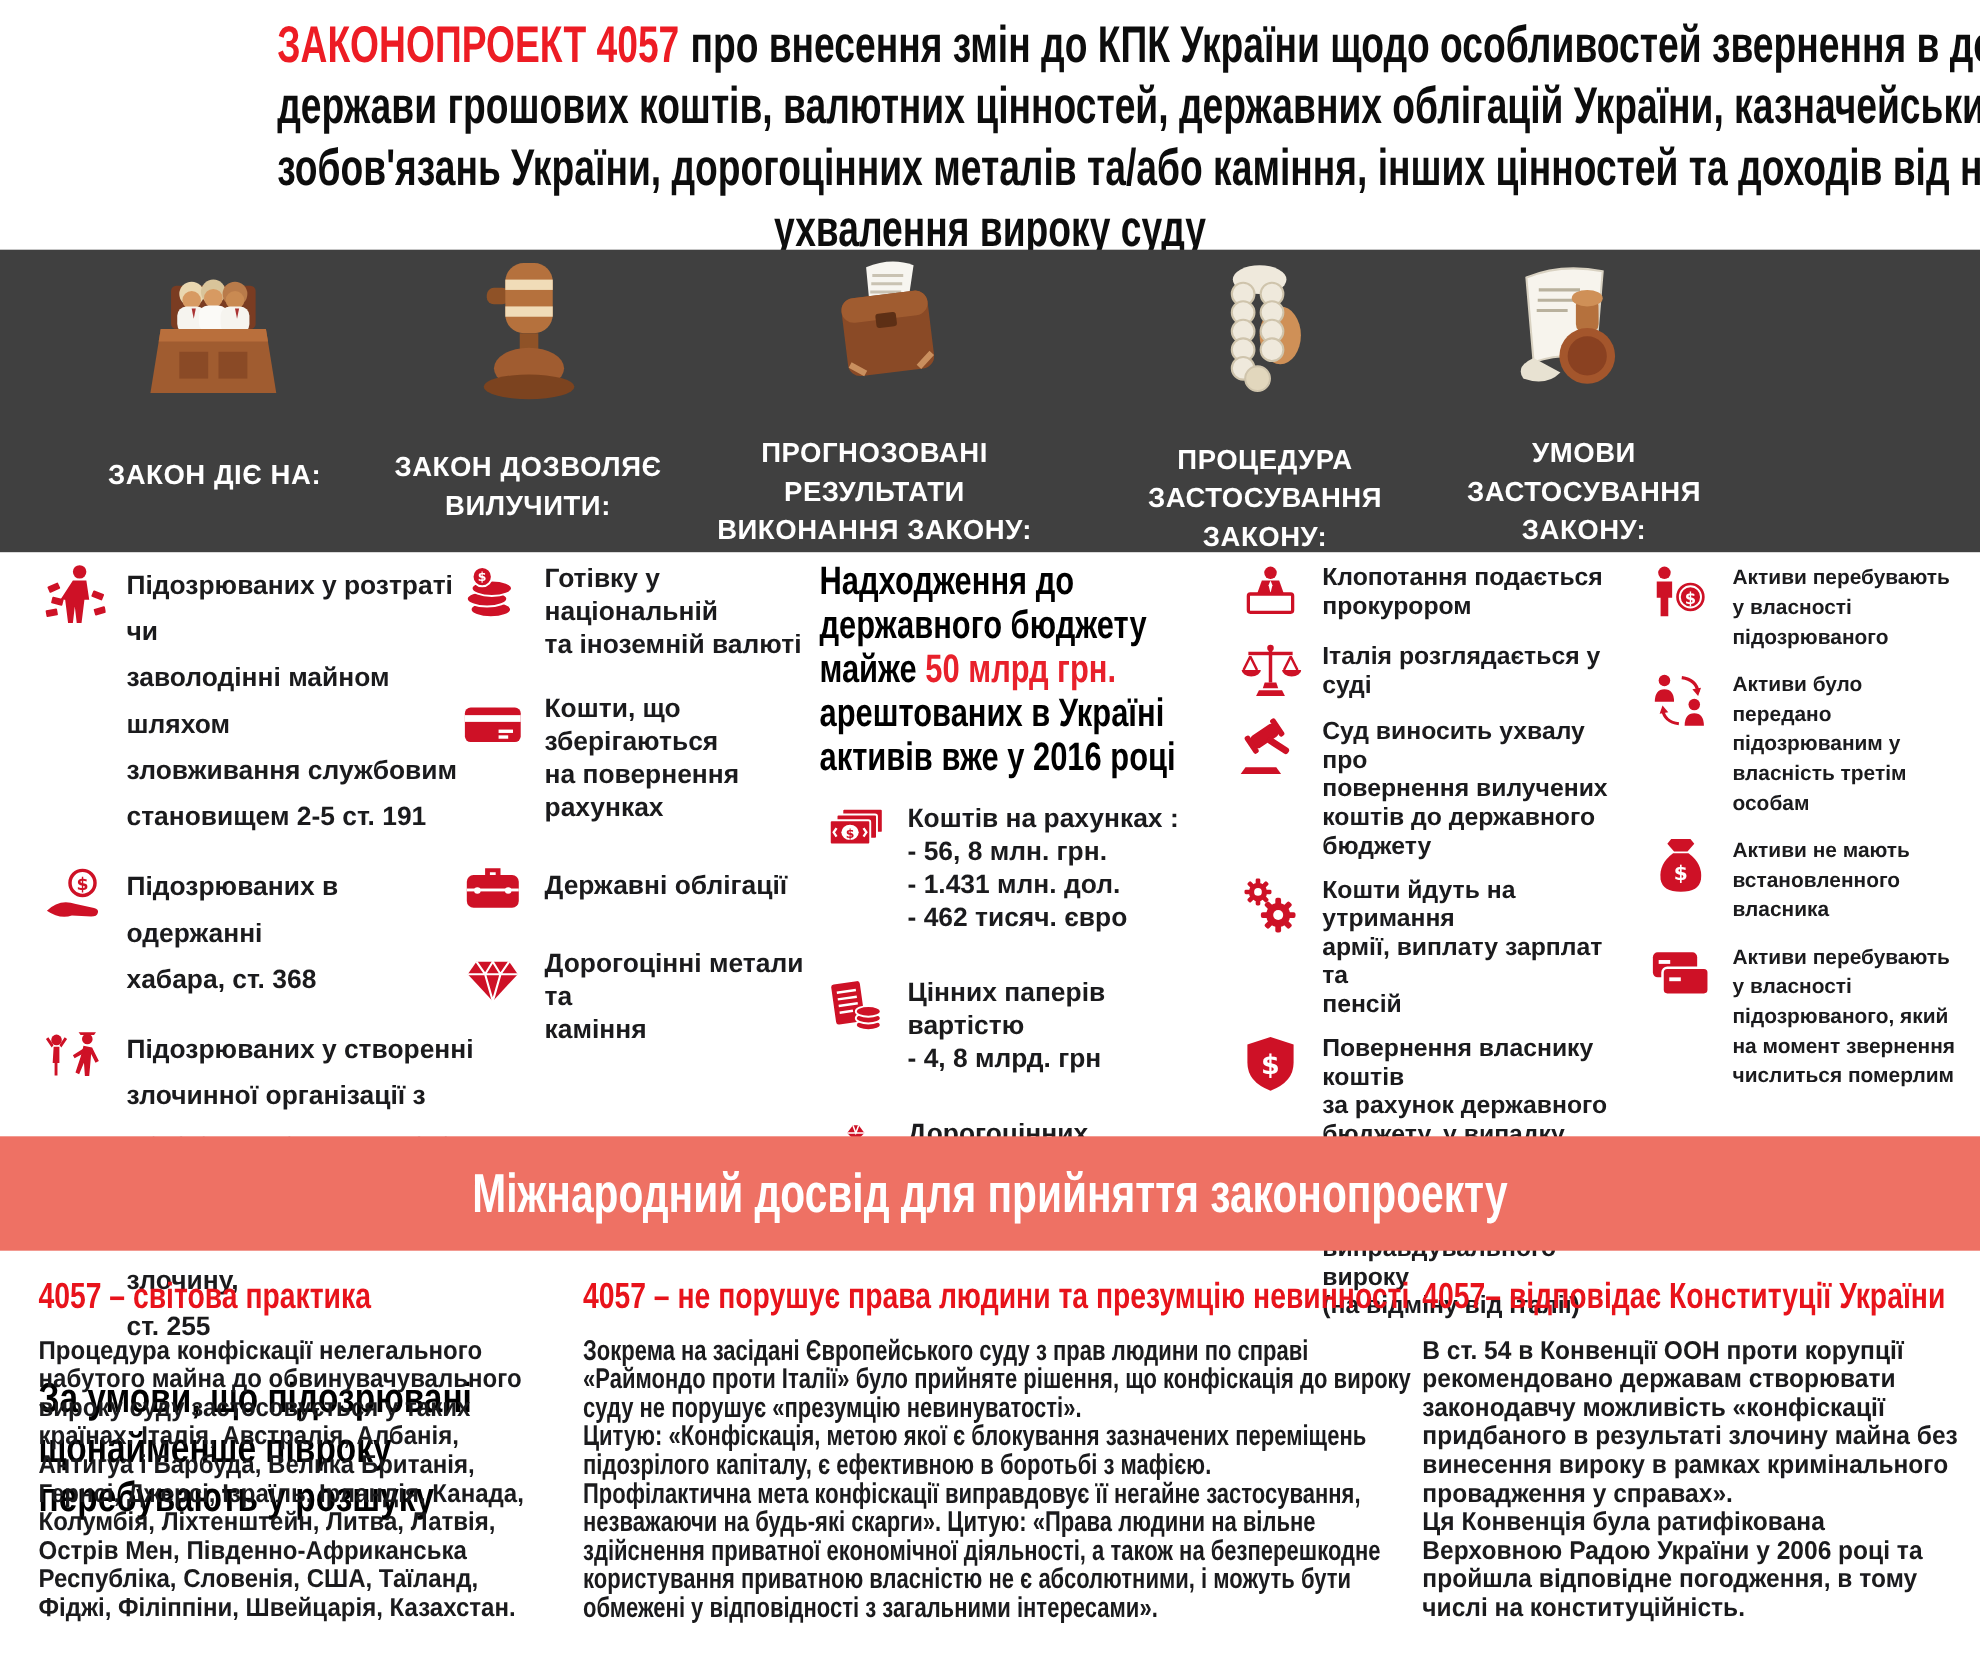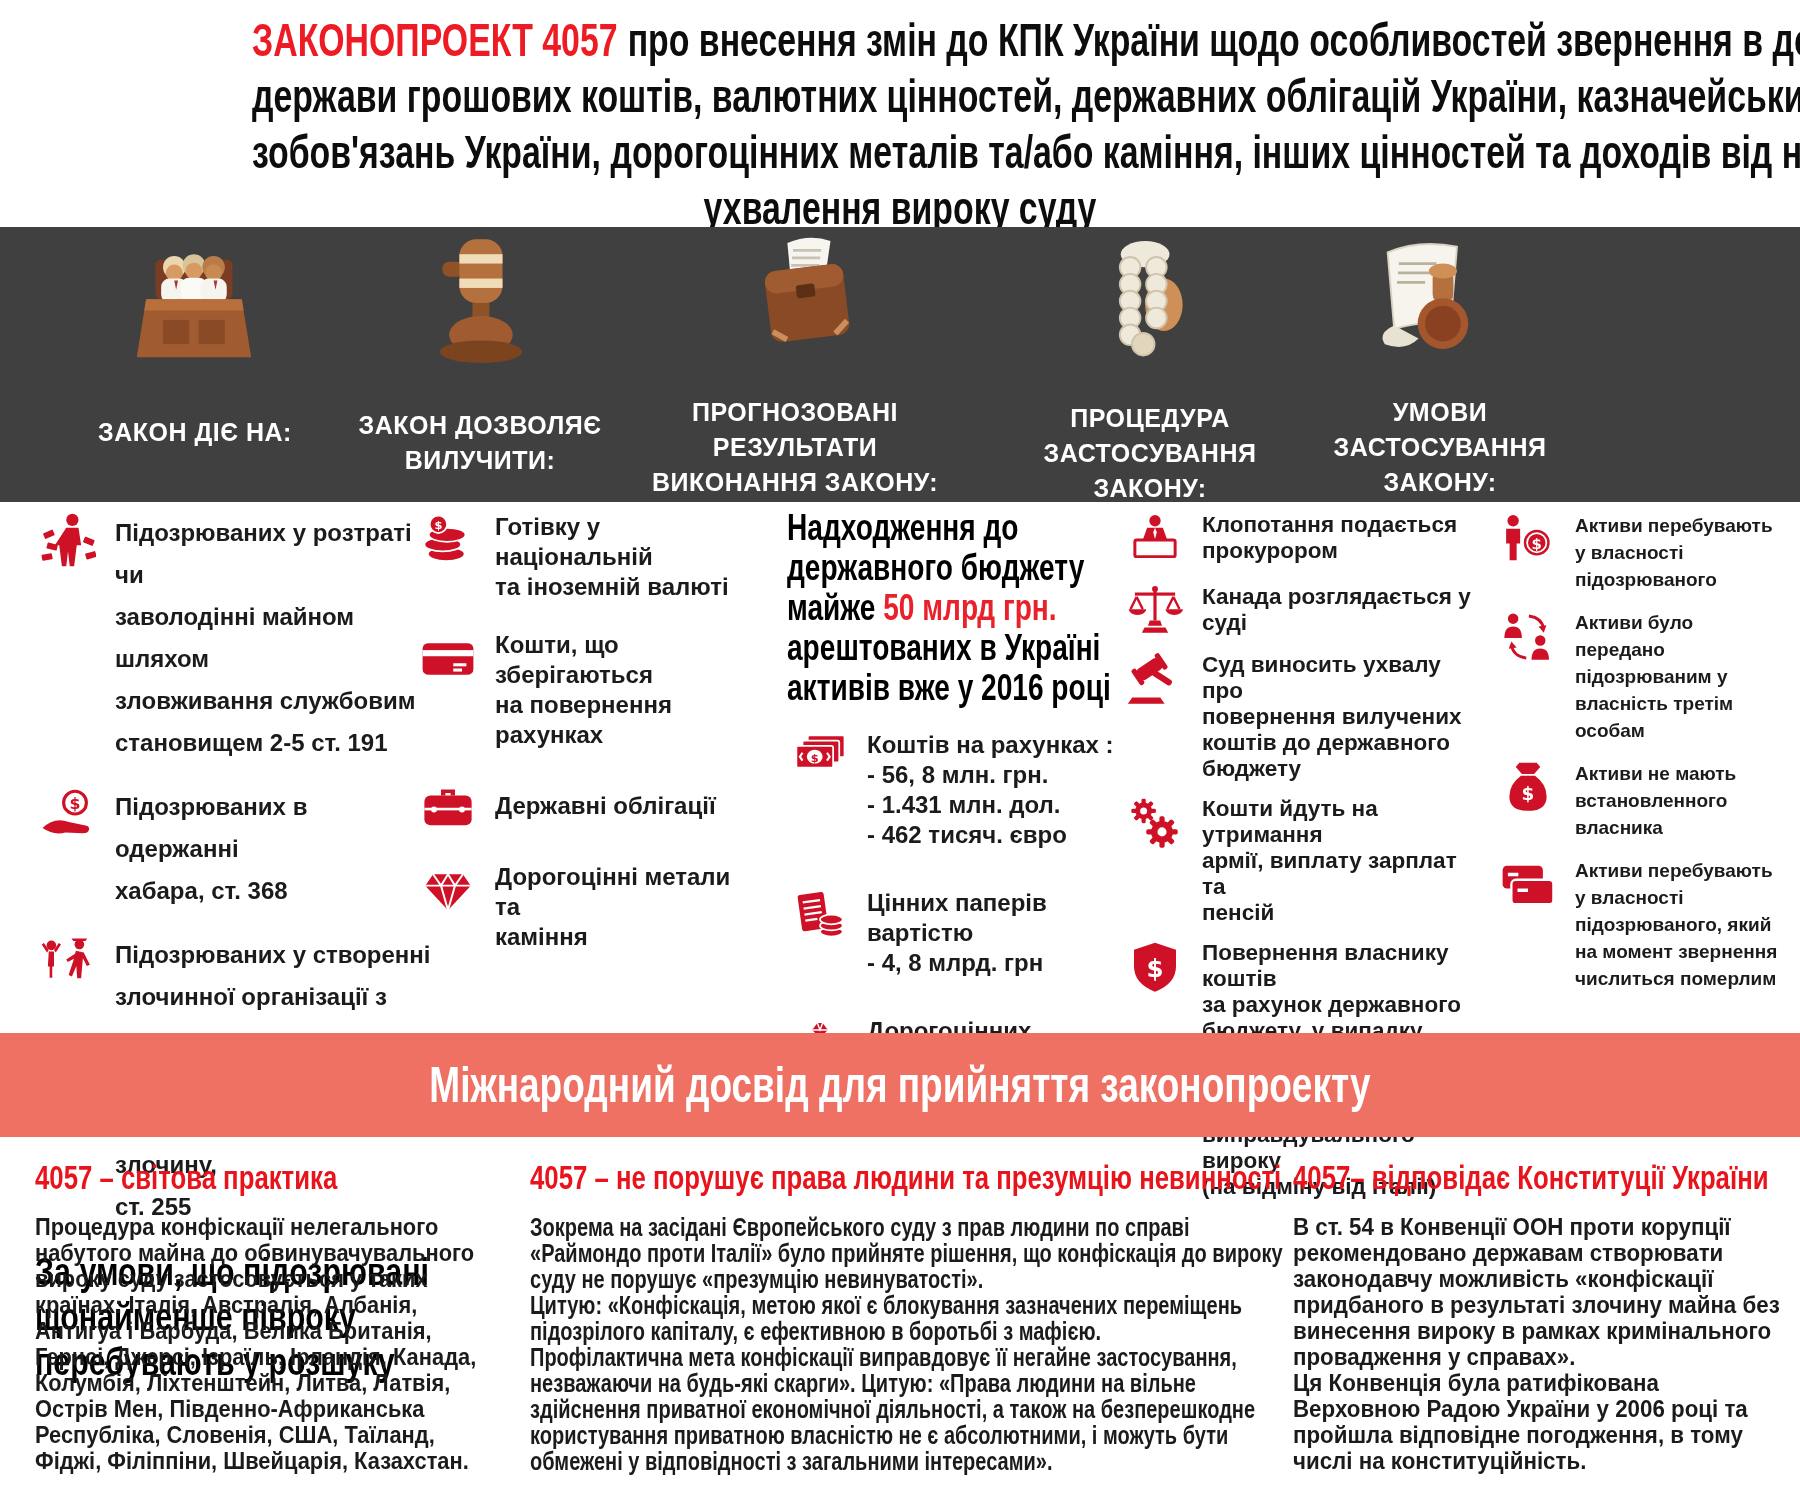--- a/index.html
+++ b/index.html
@@ -21,21 +21,21 @@
   .bh1{left:35px;width:320px;top:188px}
   .bh2{left:340px;width:280px;top:181px}
   .bh3{left:628px;width:334px;top:168px}
   .bh4{left:998px;width:304px;top:174px}
   .bh5{left:1288px;width:304px;top:168px}
 
   
   .col{position:absolute;}
   .col1{left:35px;top:512px;width:400px;}
   .col2{left:415px;top:512px;width:330px;}
-  .col3{left:787px;top:508px;width:345px;}
+  .col3{left:745px;top:508px;width:345px;}
   .col4{left:1122px;top:512px;width:360px;}
   .col5{left:1495px;top:512px;width:300px;}
   .item{display:flex;gap:14px;align-items:flex-start;}
   .item.center{align-items:center;}
   .item .ico{flex:0 0 66px;display:flex;justify-content:center;}
   .txt{font-weight:bold;white-space:pre-line;color:#1b1b1d;}
   .col1 .txt{font-size:24px;line-height:42px;}
   .col2 .txt{font-size:24px;line-height:30px;}
   .col3 .txt{font-size:24px;line-height:30px;}
   .col4 .txt{font-size:22.5px;line-height:26px;}
@@ -353,21 +353,21 @@
           <rect x="30.2" y="8" width="3.6" height="36"></rect>
           <rect x="9" y="12" width="46" height="3.6"></rect>
           <path d="M11 17 L4 31 M11 17 L18 31" stroke="#ce1126" stroke-width="2.6" fill="none"></path>
           <path d="M2 31 a9 6 0 0 0 20 0 z"></path>
           <path d="M53 17 L46 31 M53 17 L60 31" stroke="#ce1126" stroke-width="2.6" fill="none"></path>
           <path d="M44 31 a9 6 0 0 0 20 0 z"></path>
           <path d="M26 44 h12 l2 6 h-16 z"></path>
           <path d="M20 52 h24 l3 6 H17 z"></path>
         </svg>
       </span>
-      <span class="txt">Канада розглядається у суді</span>
+      <span class="txt">Італія розглядається у суді</span>
     </div>
     <div class="item">
       <span class="ico">
         <svg class="si" viewBox="0 0 64 64" fill="#ce1126">
           <g transform="rotate(-34 26 20)">
             <rect x="12" y="12" width="28" height="15" rx="4"></rect>
             <rect x="7" y="9" width="6" height="21" rx="2.4"></rect>
             <rect x="39" y="9" width="6" height="21" rx="2.4"></rect>
           </g>
           <rect x="27" y="26" width="26" height="7" rx="3.2" transform="rotate(33 40 29)"></rect>

